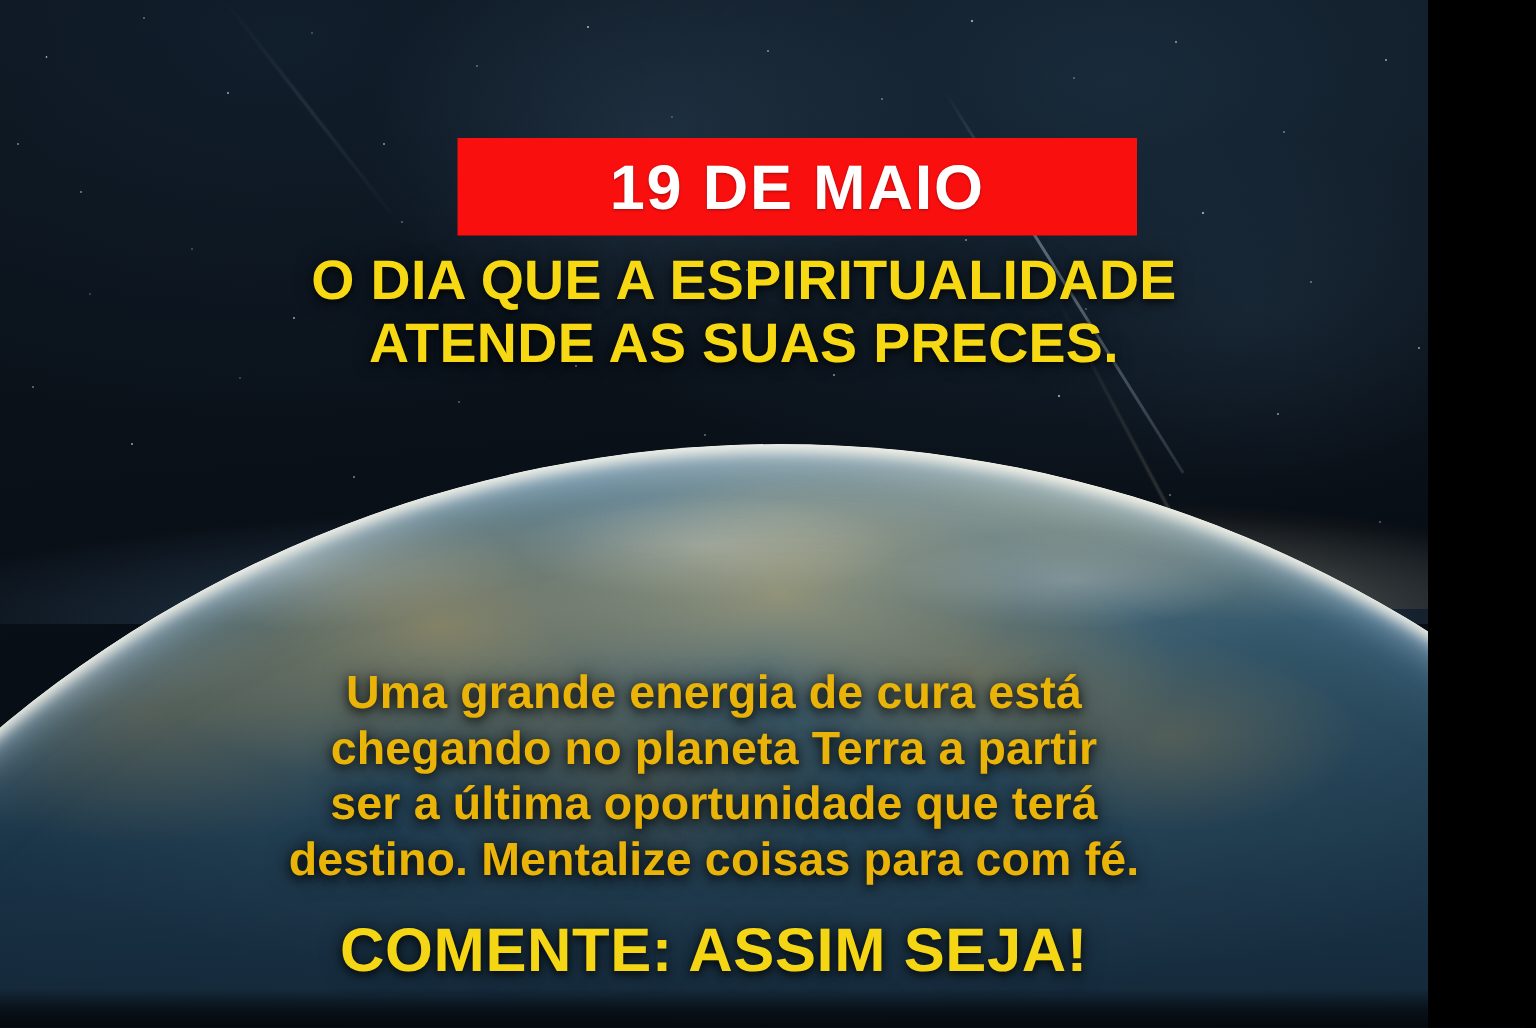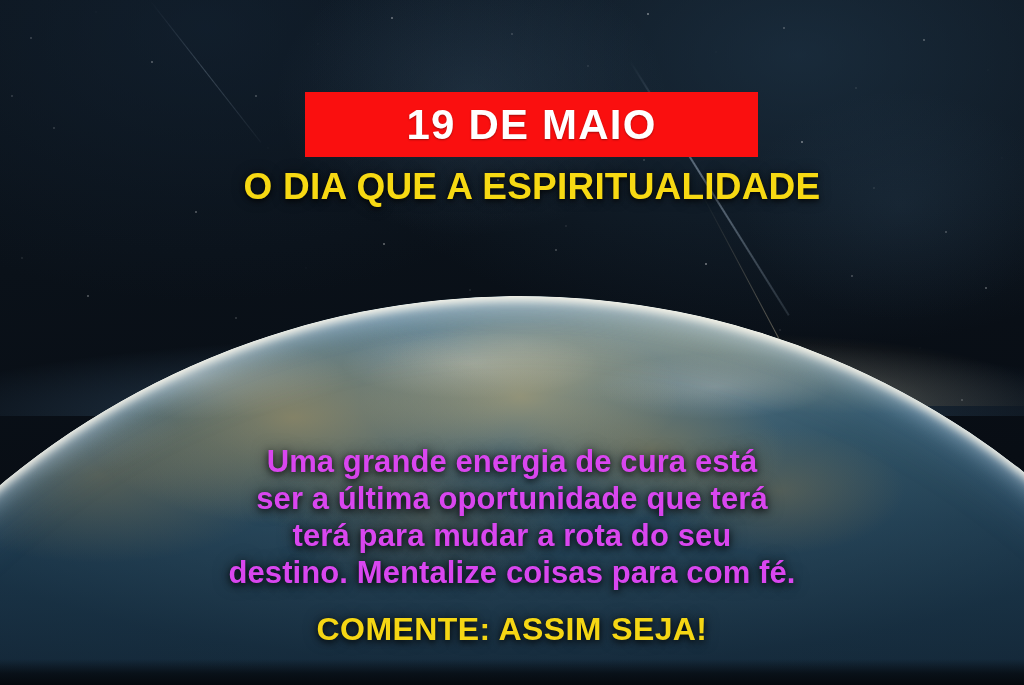--- a/index.html
+++ b/index.html
@@ -6,21 +6,21 @@
 
   html, body {
     width:1024px; height:685px;
     background:#000;
     font-family:"Liberation Sans", sans-serif;
     overflow:hidden;
   }
 
   #poster {
     position:relative;
-    width:1024px; height:685px;
+    width:952px; height:685px;
     overflow:hidden;
     background:#0a1018;
   }
 
   
   .space {
     position:absolute; inset:0;
     background:
       radial-gradient(ellipse 700px 420px at 78% 8%,  rgba(36,62,84,0.55) 0%, rgba(0,0,0,0) 70%),
       radial-gradient(ellipse 600px 380px at 20% 4%,  rgba(22,40,58,0.50) 0%, rgba(0,0,0,0) 72%),
@@ -219,35 +219,35 @@
     line-height:1.14;
     letter-spacing:0.2px;
     text-shadow:0 2px 5px rgba(0,0,0,0.72), 0 0 14px rgba(0,0,0,0.45);
   }
   .headline .hl-line { display:block; white-space:nowrap;margin-left:40px; }
 
   .body-copy {
     position:absolute;
     left:0; right:0; top:444px;
     text-align:center;
-    color:#d946ef;
+    color:#eab308;
     font-size:31px;
     font-weight:bold;
     line-height:1.19;
     letter-spacing:0.1px;
     text-shadow:0 2px 7px rgba(0,0,0,0.85), 0 0 16px rgba(0,0,0,0.55);
   }
   .body-copy .bc-line { display:block; white-space:nowrap; }
 
   .cta {
     position:absolute;
     left:0; right:0; top:613px;
     text-align:center;
     color:#f5d614;
-    font-size:32px;
+    font-size:41px;
     font-weight:bold;
     letter-spacing:0.4px;
     line-height:1;
     text-shadow:0 2px 6px rgba(0,0,0,0.80), 0 0 14px rgba(0,0,0,0.5);
   }
 </style>
 </head>
 <body>
 
 <div id="poster">
@@ -274,26 +274,27 @@
   <div class="bottom-fade"></div>
 
   <div class="content">
 
     <div class="date-banner">
       <span class="date-text">19 DE MAIO</span>
     </div>
 
     <div class="headline">
       <span class="hl-line">O DIA QUE A ESPIRITUALIDADE</span>
+      <span class="hl-line">ATENDE AS SUAS PRECES.</span>
     </div>
 
     <div class="body-copy">
       <span class="bc-line">Uma grande energia de cura está</span>
+      <span class="bc-line">chegando no planeta Terra a partir</span>
       <span class="bc-line">ser a última oportunidade que terá</span>
-      <span class="bc-line">terá para mudar a rota do seu</span>
       <span class="bc-line">destino. Mentalize coisas para com fé.</span>
     </div>
 
     <div class="cta">
       <span>COMENTE: ASSIM SEJA!</span>
     </div>
 
   </div>
 </div>
 

